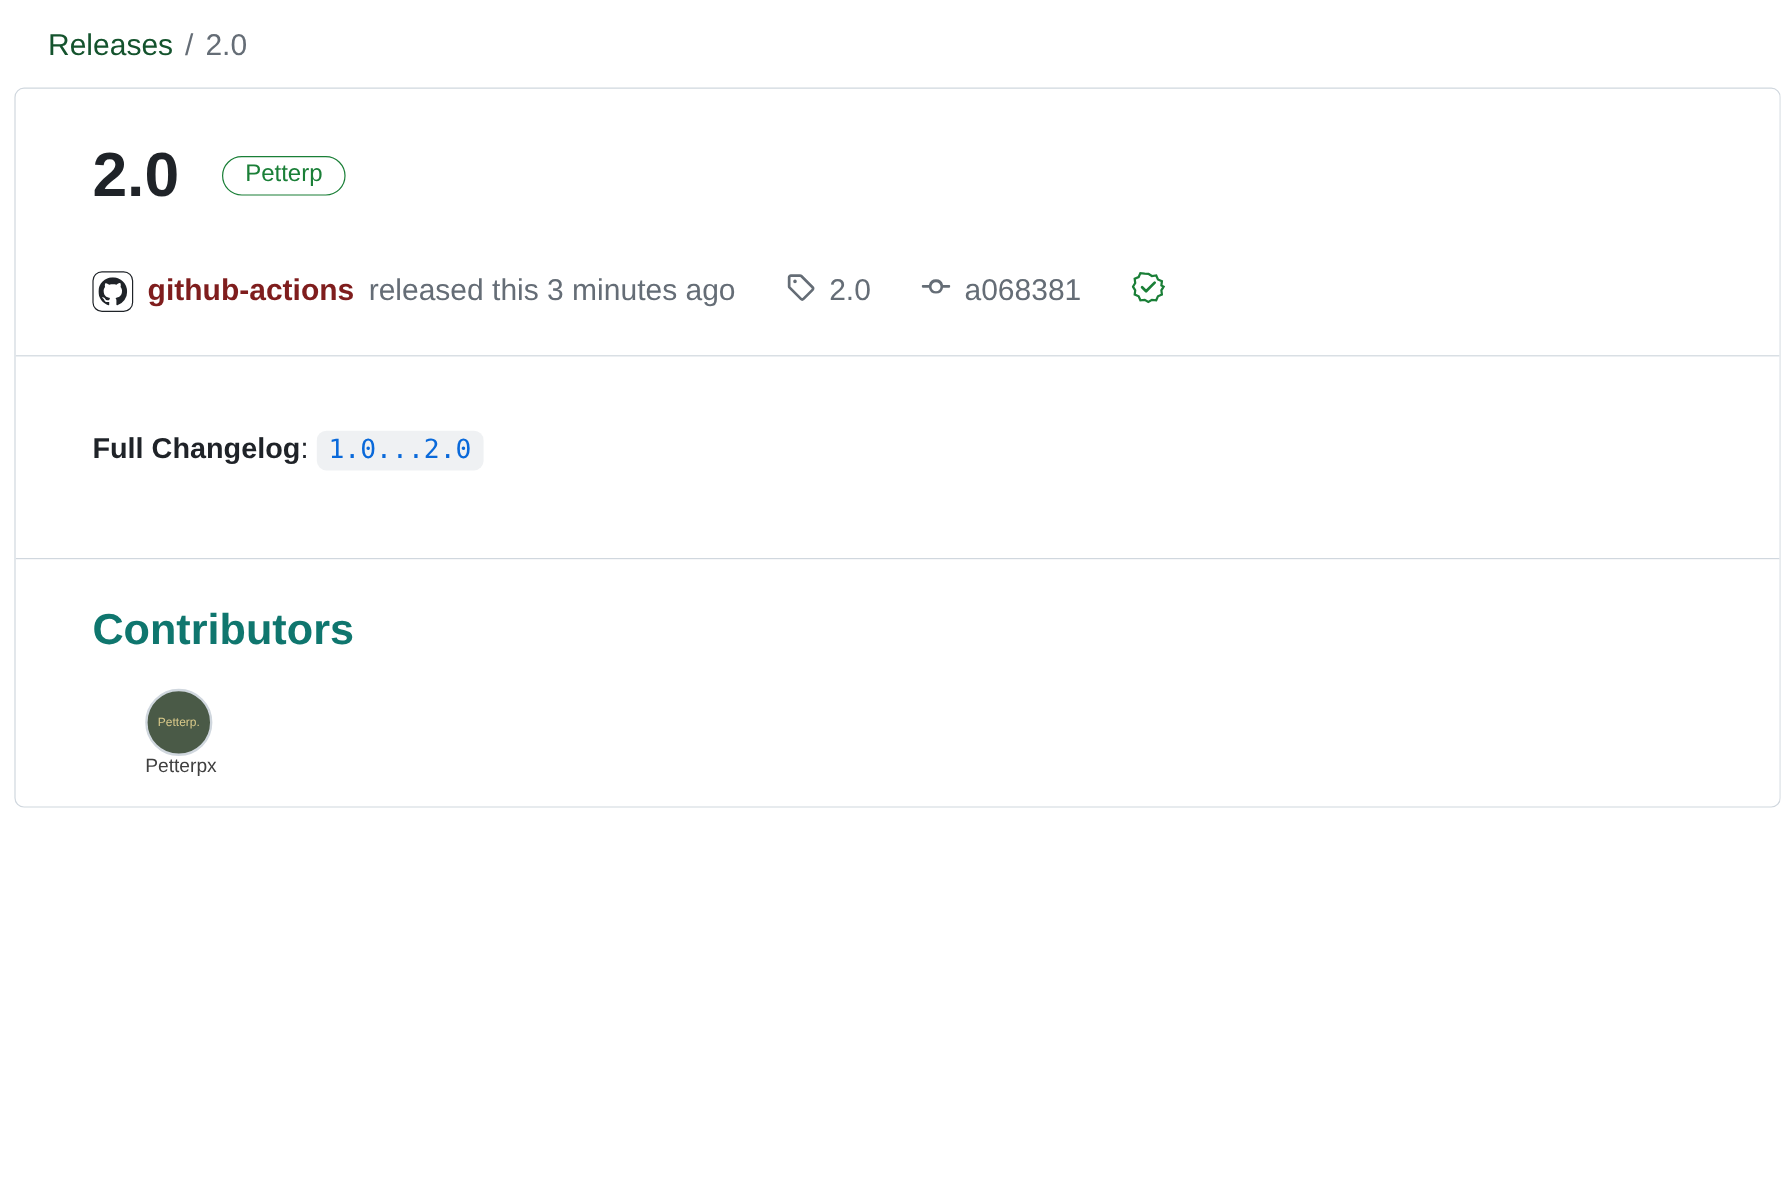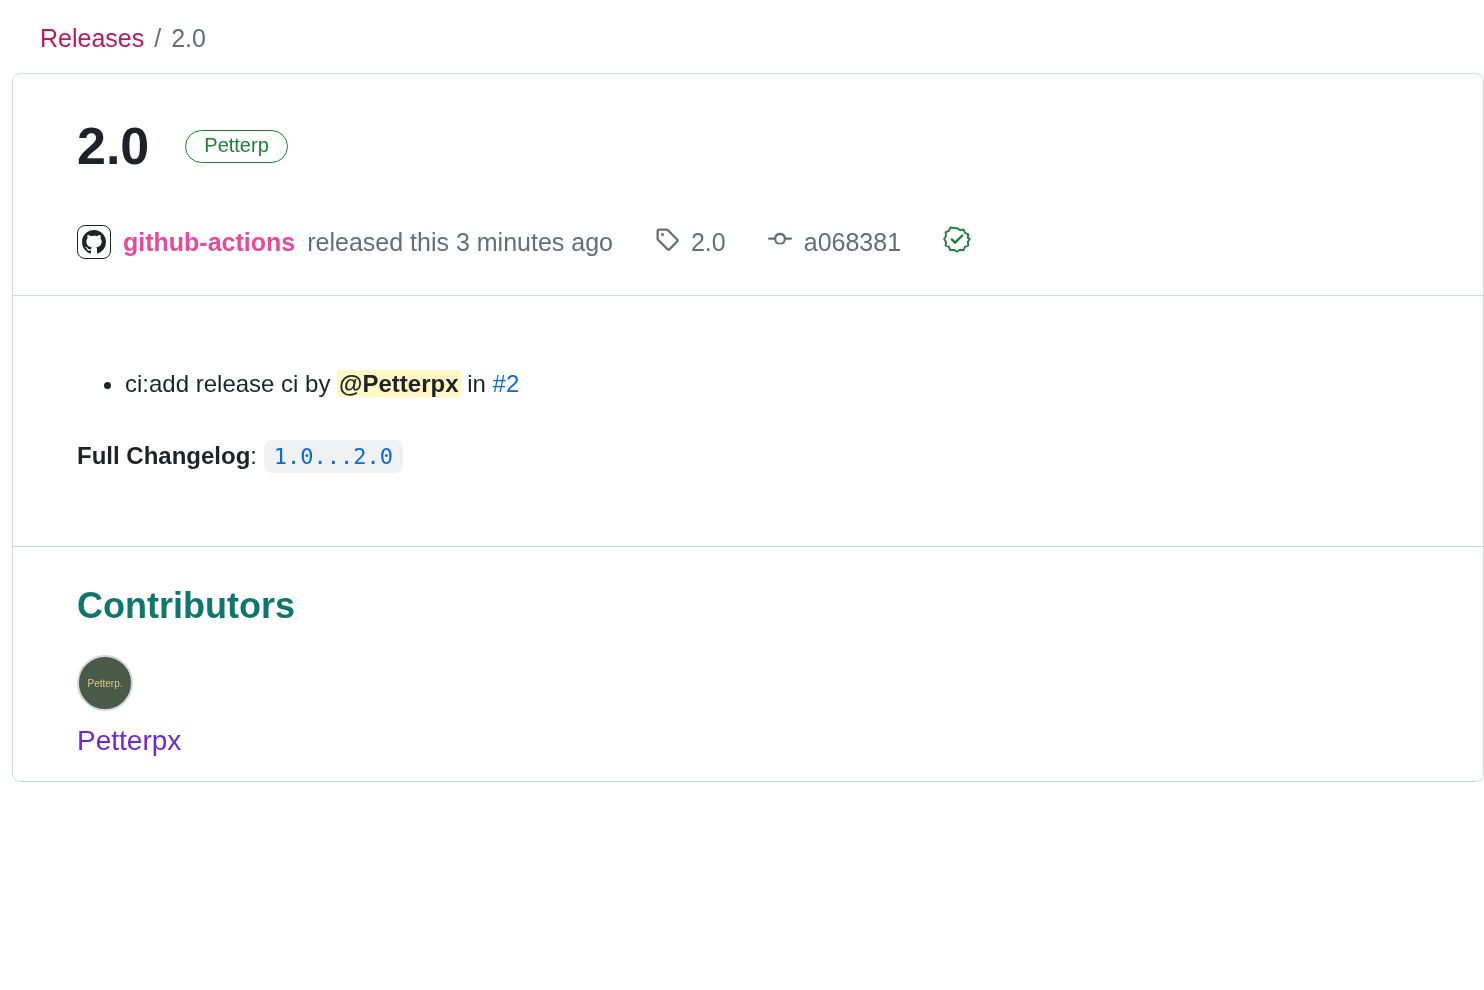--- a/index.html
+++ b/index.html
@@ -20,21 +20,21 @@
       position: relative;
     }
     .breadcrumb {
       display: flex;
       align-items: center;
       gap: 10px;
       padding: 24px 40px 20px 40px;
       font-size: 25px;
     }
     .breadcrumb .link {
-      color: #be185d;
+      color: #14532d;
       text-decoration: none;
       cursor: pointer;
     }
     .breadcrumb .sep {
       color: #656d76;
     }
     .breadcrumb .current {
       color: #656d76;
     }
     .release-box {
@@ -85,21 +85,21 @@
       width: 34px;
       height: 34px;
       border: 1px solid #1f2328;
       border-radius: 8px;
       display: flex;
       align-items: center;
       justify-content: center;
     }
     .gh-avatar svg { width: 24px; height: 24px; }
     .publisher-name {
-      color: #ec4899;
+      color: #7f1d1d;
       font-weight: 600;
     }
     .meta-tag, .meta-commit {
       display: flex;
       align-items: center;
       gap: 12px;
       color: #656d76;
     }
     .meta-tag svg, .meta-commit svg {
       width: 24px; height: 24px;
@@ -163,38 +163,38 @@
     .contributors-heading {
       font-size: 36px;
       font-weight: 650;
       margin: 0 0 28px 0;
       color: #0f766e;
     }
     .contributor {
       display: flex;
       flex-direction: column;
       align-items: flex-start;
-      gap: 14px;
+      margin-left: 44px;
     }
     .contributor-avatar {
       width: 56px;
       height: 56px;
       border-radius: 50%;
       background: #4a5a47;
       border: 2px solid #d0d7de;
       display: flex;
       align-items: center;
       justify-content: center;
       color: #d9c98a;
       font-size: 10px;
       font-weight: 500;
     }
     .contributor-name {
-      color: #6d28d9;
-      font-size: 28px;
+      color: #404040;
+      font-size: 16px;
     }
   </style>
 </head>
 <body>
 
 <div class="page">
   <nav class="breadcrumb">
     <a class="link">Releases</a>
     <span class="sep">/</span>
     <span class="current">2.0</span>
@@ -235,25 +235,20 @@
         <span class="verified-icon">
           <svg viewBox="0 0 16 16" fill="none" stroke="#1a7f37" stroke-width="1.3">
             <path d="M8 .5l2.1 1.3 2.5-.3 1 2.3 2.3 1-.3 2.5L16.9 8l-1.3 2.1.3 2.5-2.3 1-1 2.3-2.5-.3L8 16.9l-2.1-1.3-2.5.3-1-2.3-2.3-1 .3-2.5L-.9 8l1.3-2.1-.3-2.5 2.3-1 1-2.3 2.5.3L8 .5z" transform="scale(0.82) translate(1.7,1.7)"></path>
             <path d="M5 8.2l1.9 1.9L11 6" stroke-linecap="round" stroke-linejoin="round"></path>
           </svg>
         </span>
       </div>
     </div>
 
     <div class="release-body">
-      <ul class="body-list">
-        <li>
-          <span>ci:add release ci by </span><a class="mention">@Petterpx</a><span> in </span><a class="pr-link">#2</a>
-        </li>
-      </ul>
       <p class="changelog-line">
         <span class="changelog-label">Full Changelog</span><span>: </span><a class="code-link">1.0...2.0</a>
       </p>
     </div>
 
     <div class="contributors-section">
       <h3 class="contributors-heading">Contributors</h3>
       <div class="contributor">
         <a class="contributor-avatar">
           <span>Petterp.</span>

